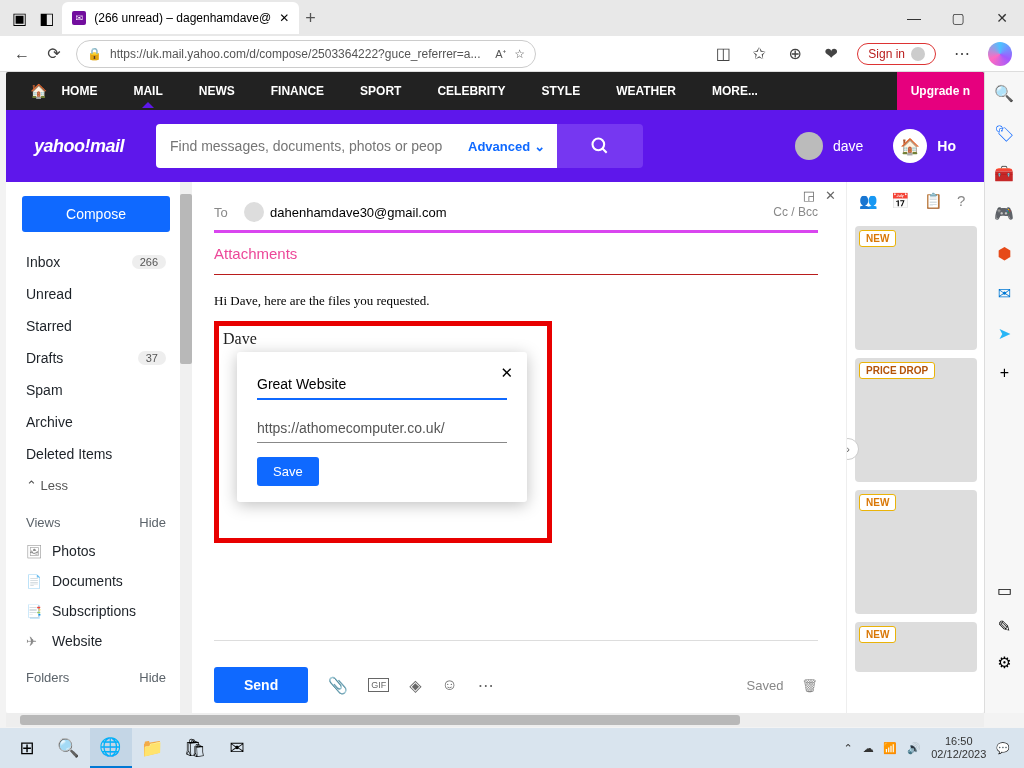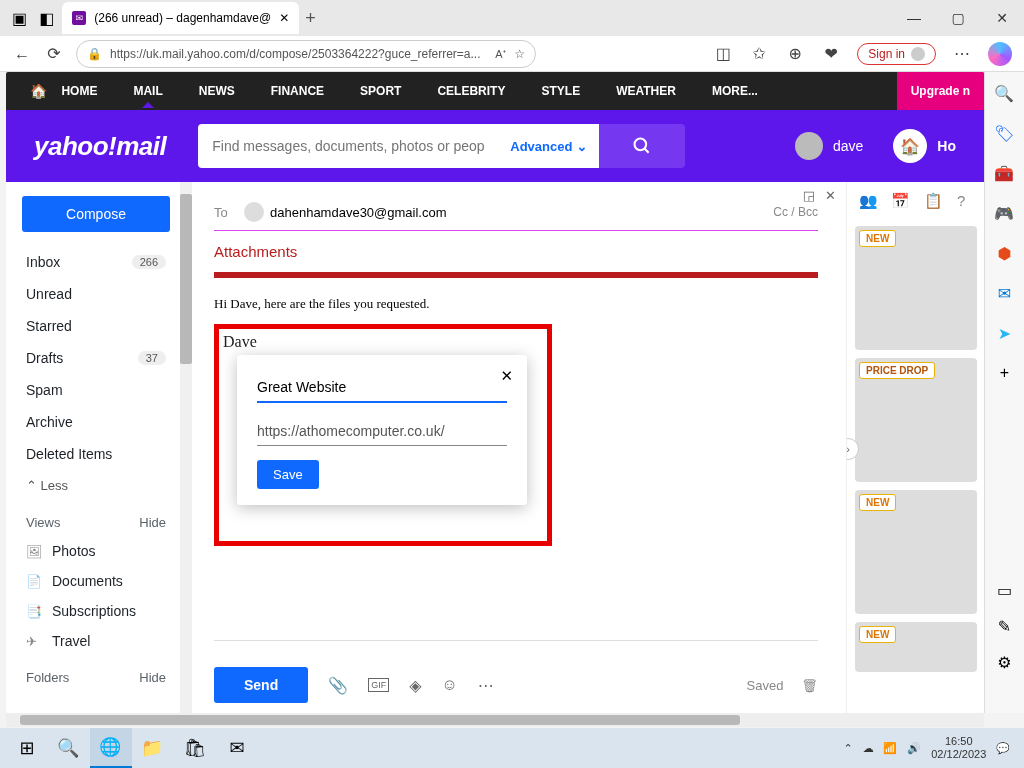--- a/index.html
+++ b/index.html
@@ -28,21 +28,21 @@
 
 .ynav { height: 38px; background: #222; display: flex; align-items: center; color: #fff; font-size: 12px; font-weight: 600; gap: 36px; padding-left: 24px; position: relative; }
 .ynav .home-ico { font-size: 14px; margin-right: -22px; }
 .ynav-item { cursor: pointer; }
 .ynav-item.active { color: #fff; position: relative; }
 .ynav-item.active::after { content: ""; position: absolute; left: 50%; bottom: -10px; transform: translateX(-50%); border: 6px solid transparent; border-bottom-color: #5e17eb; }
 .ymail-logo { margin-left: auto; margin-right: 16px; font-weight: 700; font-style: italic; font-size: 18px; }
 .upgrade { background: #e6007e; color: #fff; padding: 10px 14px; font-size: 12px; font-weight: 600; position: absolute; right: 0; top: 0; height: 38px; display: flex; align-items: center; }
 
 .yhdr { height: 72px; background: #5e17eb; display: flex; align-items: center; padding: 0 28px; gap: 18px; }
-.ylogo { color: #fff; font-size: 26px; font-weight: 700; font-style: italic; letter-spacing: -0.5px; }
+.ylogo { color: #fff; font-size: 18px; font-weight: 700; font-style: italic; letter-spacing: -0.5px; }
 .search-wrap { display: flex; height: 44px; margin-left: 14px; }
 .search-input { width: 300px; border: none; border-radius: 4px 0 0 4px; padding: 0 14px; font-size: 14px; color: #888; background: #fff; }
 .adv { background: #fff; color: #0f69ff; font-size: 13px; font-weight: 600; display: flex; align-items: center; padding: 0 12px; gap: 4px; }
 .search-btn { width: 86px; background: #7637f1; display: flex; align-items: center; justify-content: center; border-radius: 0 4px 4px 0; }
 .search-btn svg { width: 20px; height: 20px; stroke: #fff; }
 .user-area { margin-left: auto; display: flex; align-items: center; gap: 10px; color: #fff; font-size: 14px; }
 .avatar { width: 28px; height: 28px; background: #bbb; border-radius: 50%; }
 .home-btn { width: 34px; height: 34px; background: #fff; border-radius: 50%; color: #5e17eb; display: flex; align-items: center; justify-content: center; margin-left: 20px; font-size: 16px; }
 
 .mail-body { display: flex; height: calc(100% - 110px); }
@@ -54,25 +54,25 @@
 .less { padding: 8px 10px; color: #555; font-size: 13px; }
 .section-hdr { display: flex; justify-content: space-between; padding: 14px 10px 6px; color: #5b636a; font-size: 13px; }
 .view-item { display: flex; align-items: center; gap: 10px; padding: 7px 10px; cursor: pointer; }
 .view-item .vico { width: 16px; color: #888; font-size: 13px; }
 
 .scrollbar-track { position: absolute; right: -6px; top: 0; width: 12px; height: 100%; background: #f0f0f0; }
 .scrollbar-thumb { position: absolute; right: -6px; top: 12px; width: 12px; height: 170px; background: #b8b8b8; border-radius: 2px; }
 
 .compose-area { flex: 1; padding: 12px 28px; position: relative; overflow: hidden; }
 .compose-top-icons { position: absolute; top: 6px; right: 10px; display: flex; gap: 10px; color: #666; font-size: 13px; }
-.to-row { display: flex; align-items: center; border-bottom: 1px solid #d946ef; padding: 8px 0; font-size: 13px; }
+.to-row { display: flex; align-items: center; border-bottom: 3px solid #d946ef; padding: 8px 0; font-size: 13px; }
 .to-label { color: #888; width: 30px; }
 .chip-av { width: 20px; height: 20px; background: #ddd; border-radius: 50%; margin-right: 6px; }
 .cc { margin-left: auto; color: #888; font-size: 12px; }
-.subj-row { border-bottom: 6px solid #b91c1c; padding: 12px 0; font-size: 15px; color: #b91c1c; }
+.subj-row { border-bottom: 1px solid #b91c1c; padding: 12px 0; font-size: 15px; color: #ec4899; }
 .body-text { padding: 18px 0 8px; font-size: 13px; font-family: Georgia, serif; }
 .redbox { border: 5px solid #e80000; padding: 4px; margin-top: 4px; width: 338px; height: 222px; position: relative; }
 .sig { font-size: 16px; color: #222; font-family: Georgia, serif; }
 .link-modal { position: absolute; top: 26px; left: 18px; width: 290px; background: #fff; box-shadow: 0 3px 16px rgba(0,0,0,.25); border-radius: 3px; padding: 18px 20px 16px; z-index: 5; }
 .link-modal .close { position: absolute; top: 12px; right: 14px; font-size: 15px; cursor: pointer; }
 .link-field { width: 100%; border: none; border-bottom: 2px solid #0f69ff; font-size: 14px; padding: 6px 0; margin-bottom: 14px; outline: none; }
 .link-field.grey { border-bottom: 1px solid #888; color: #555; }
 .save-btn { background: #0f69ff; color: #fff; border: none; border-radius: 3px; padding: 7px 16px; font-size: 13px; }
 
 .compose-toolbar { position: absolute; bottom: 10px; left: 28px; right: 28px; border-top: 1px solid #ddd; padding-top: 26px; display: flex; align-items: center; gap: 20px; }
@@ -224,21 +224,21 @@
       <div class="view-item">
           <span class="vico">📄</span>
           <span>Documents</span>
         </div>
       <div class="view-item">
           <span class="vico">📑</span>
           <span>Subscriptions</span>
         </div>
       <div class="view-item">
           <span class="vico">✈</span>
-          <span>Travel</span>
+          <span>Website</span>
         </div>
       <div class="section-hdr">
           <span>Folders</span>
           <span>Hide</span>
         </div>
       <div class="scrollbar-track"></div>
       <div class="scrollbar-thumb"></div>
     </div>
 
     <div class="compose-area">

